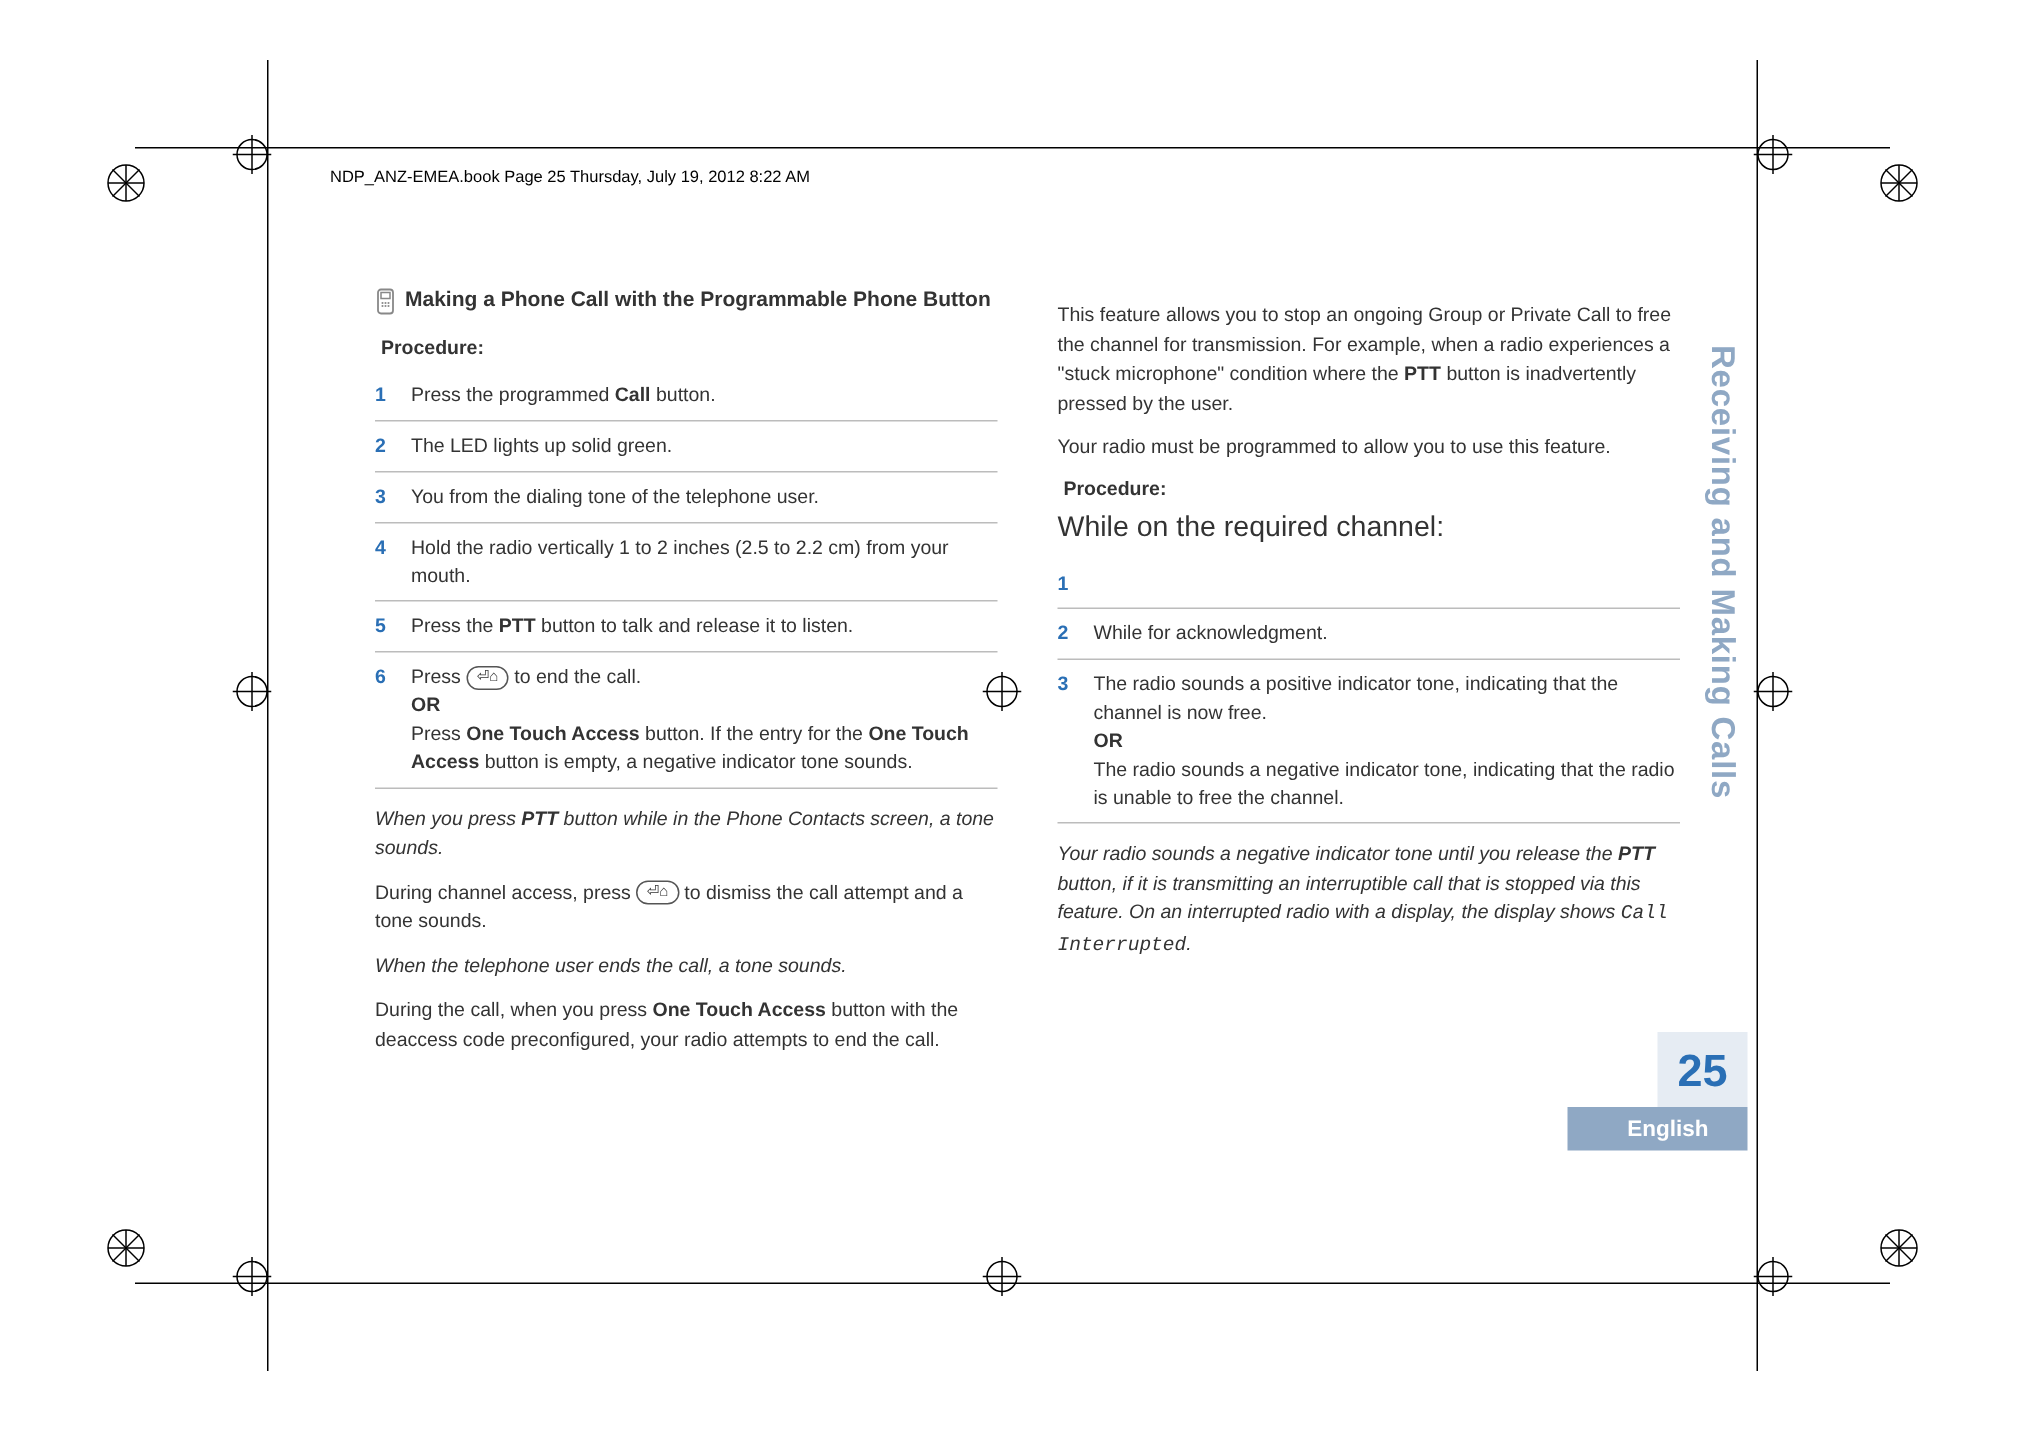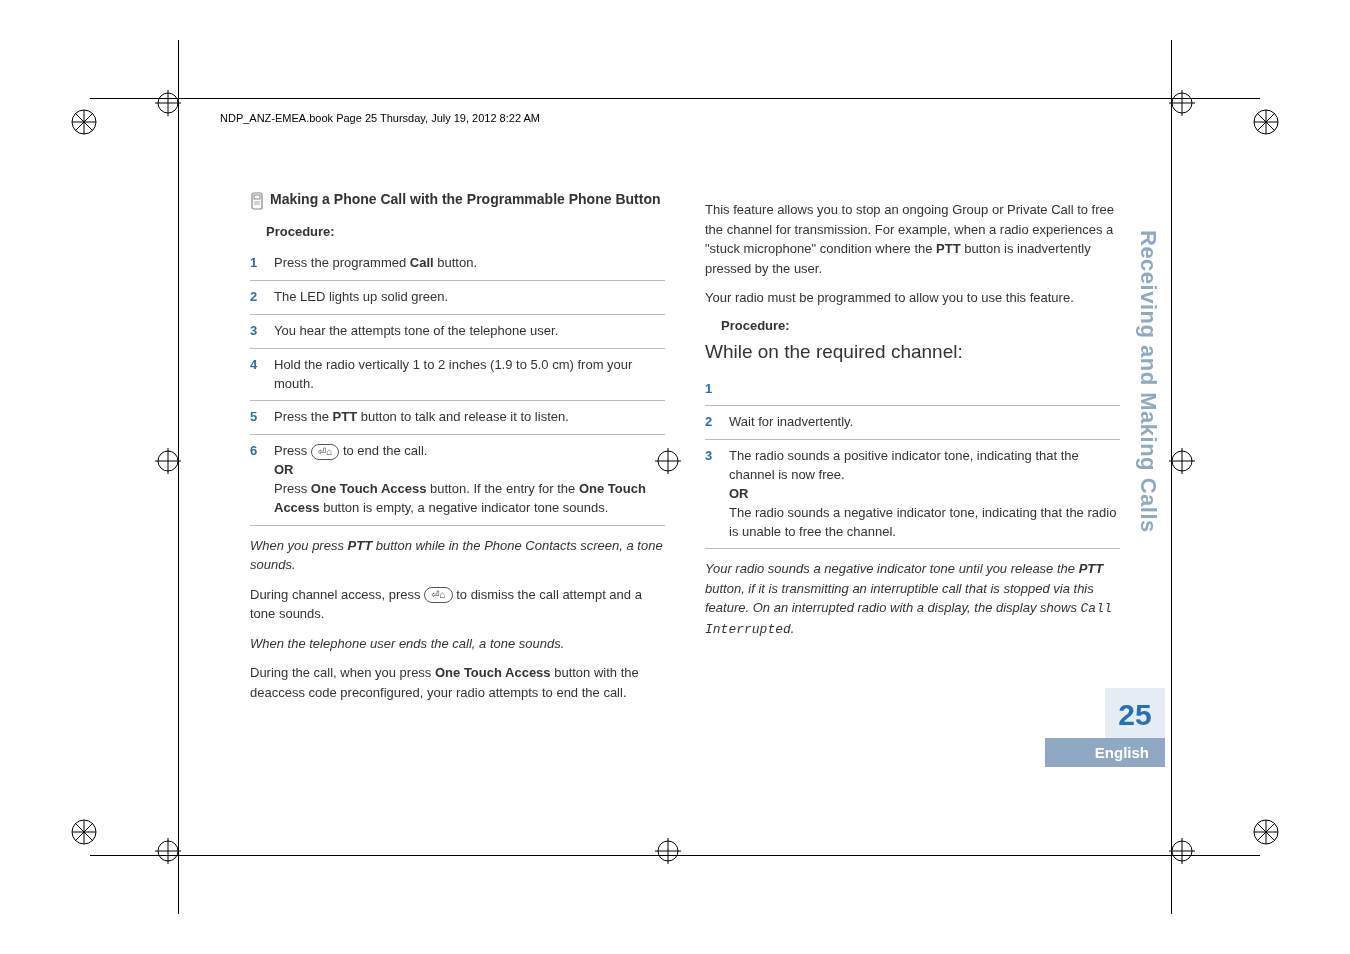--- a/index.html
+++ b/index.html
@@ -60,21 +60,21 @@
   }
   .col h3.blue-box::before{
     content:"";
     display:inline-block;
     width:10px;height:10px;
     background:#2a6fb5;
     margin-top:4px;
     flex-shrink:0;
   }
   .phone-icon-wrap{ display:inline-block; width:14px; flex-shrink:0; margin-top:2px;}
-  .proc-label { font-weight: bold; font-size: 13px; margin: 8px 16px; }
+  .proc-label { font-weight: bold; font-size: 13px; margin: 8px 4px; }
   .proc-sub { font-size: 19px; margin: 4px 0 10px 0;}
   ol.steps { list-style: none; padding: 0; margin: 0; }
   ol.steps li {
     display: flex;
     gap: 12px;
     font-size: 13px;
     line-height: 1.45;
     padding: 7px 0;
     border-bottom: 1px solid #bcbcbc;
   }
@@ -110,21 +110,21 @@
     padding:10px 0 6px 0;
   }
   .page-num { font-size: 30px; font-weight: bold; color:#2a6fb5; }
   .lang-box{
     position:absolute;
     right:185px;
     top: 738px;
     width:120px;
     background:#8fa8c4;
     text-align:right;
-    padding:6px 16px;
+    padding:6px 26px;
   }
   .lang { font-size: 15px; font-weight: bold; color:#fff; }
   .btn-icon{
     display:inline-block;
     border:1px solid #555;
     border-radius:9px;
     padding:0 6px;
     font-size:10px;
     line-height:14px;
     vertical-align:middle;
@@ -276,25 +276,25 @@
         <li>
           <span class="num">1</span>
           <span>Press the programmed <b>Call</b> button.</span>
         </li>
         <li>
           <span class="num">2</span>
           <span>The LED lights up solid green.</span>
         </li>
         <li>
           <span class="num">3</span>
-          <span>You hear the attempts tone of the telephone user.</span>
+          <span>You from the dialing tone of the telephone user.</span>
         </li>
         <li>
           <span class="num">4</span>
-          <span>Hold the radio vertically 1 to 2 inches (1.9 to 5.0 cm) from your mouth.</span>
+          <span>Hold the radio vertically 1 to 2 inches (2.5 to 2.2 cm) from your mouth.</span>
         </li>
         <li>
           <span class="num">5</span>
           <span>Press the <b>PTT</b> button to talk and release it to listen.</span>
         </li>
         <li>
           <span class="num">6</span>
           <span>Press <span class="btn-icon">⏎⌂</span> to end the call.<br><b>OR</b><br>Press <b>One Touch Access</b> button. If the entry for the <b>One Touch Access</b> button is empty, a negative indicator tone sounds.</span>
         </li>
       </ol>
@@ -308,21 +308,21 @@
     <p class="body-text">This feature allows you to stop an ongoing Group or Private Call to free the channel for transmission. For example, when a radio experiences a "stuck microphone" condition where the <b>PTT</b> button is inadvertently pressed by the user.</p>
     <p class="body-text">Your radio must be programmed to allow you to use this feature.</p>
     <div class="proc-label">Procedure:</div>
     <div class="proc-sub">While on the required channel:</div>
     <ol class="steps">
         <li>
           <span class="num">1</span>
         </li>
         <li>
           <span class="num">2</span>
-          <span>Wait for inadvertently.</span>
+          <span>While for acknowledgment.</span>
         </li>
         <li>
           <span class="num">3</span>
           <span>The radio sounds a positive indicator tone, indicating that the channel is now free.<br><b>OR</b><br>The radio sounds a negative indicator tone, indicating that the radio is unable to free the channel.</span>
         </li>
       </ol>
     <p class="body-text italic">Your radio sounds a negative indicator tone until you release the <b>PTT</b> button, if it is transmitting an interruptible call that is stopped via this feature. On an interrupted radio with a display, the display shows <span class="mono">Call Interrupted</span>.</p>
   </div>
 </div>
 

